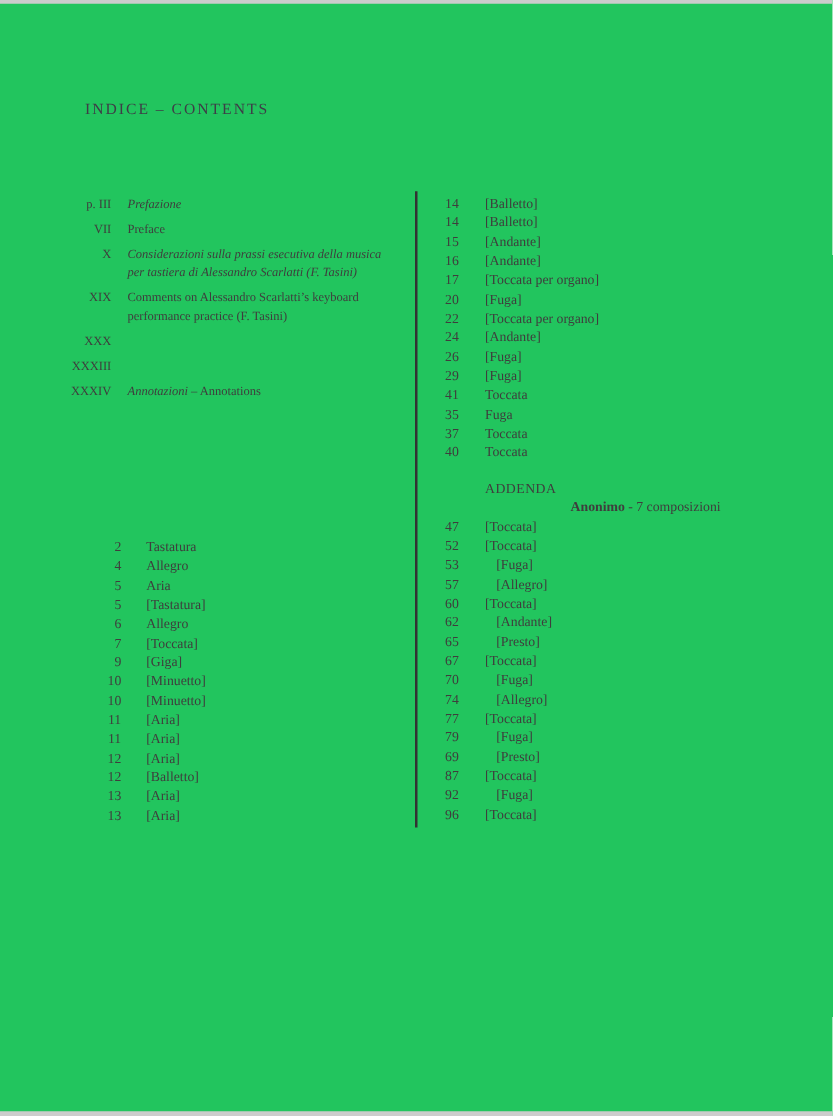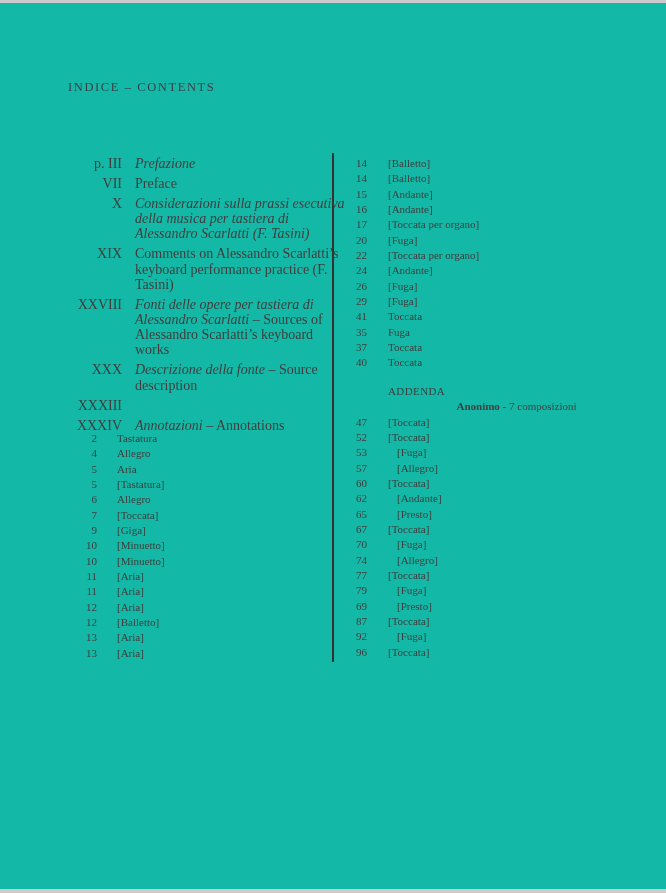--- a/index.html
+++ b/index.html
@@ -1,20 +1,20 @@
 <!DOCTYPE html>
 <html><head>
 <meta charset="utf-8">
 <style>
   html, body { margin: 0; padding: 0; background: #ffffff; }
   .page {
     position: relative;
     width: 666px;
     height: 893px;
-    background: #14b8a6;
+    background: #22c55e;
     font-family: "Liberation Serif", "DejaVu Serif", serif;
     color: #3f3d3d;
     font-size: 11px;
     overflow: hidden;
   }
   .edge-top {
     position: absolute; top: 0; left: 0; width: 100%; height: 3px;
     background: #cccccc;
   }
   .edge-bottom {
@@ -24,22 +24,22 @@
   .header {
     position: absolute; left: 68px; top: 80px;
     font-size: 12.5px; font-weight: normal; letter-spacing: 1.6px;
     color: #3e3d47; margin: 0;
   }
   .divider {
     position: absolute; left: 332px; top: 153px;
     width: 2px; height: 509px; background: #333333;
   }
   .front-matter {
-    position: absolute; left: 76px; top: 156px; width: 272px;
-    font-size: 14px;
+    position: absolute; left: 43px; top: 156px; width: 272px;
+    font-size: 10px;
   }
   .fm-row { display: flex; margin-bottom: 4.8px; line-height: 15.2px; }
   .fm-num { flex: none; width: 46px; text-align: right; }
   .fm-text { margin-left: 13px; width: 213px; }
   .italic { font-style: italic; }
   .roman { font-style: normal; }
   .left-works { position: absolute; left: 60px; top: 431px; }
   .w-row { display: flex; line-height: 15.35px; white-space: nowrap; }
   .w-num { flex: none; text-align: right; }
   .left-works .w-num { width: 37px; margin-right: 20px; }
@@ -75,26 +75,21 @@
       </div>
       <div class="fm-row">
         <span class="fm-num">X</span>
         <span class="fm-text"><span class="italic">Considerazioni sulla prassi esecutiva della musica per tastiera di Alessandro Scarlatti (F. Tasini)</span></span>
       </div>
       <div class="fm-row">
         <span class="fm-num">XIX</span>
         <span class="fm-text"><span class="roman">Comments on Alessandro Scarlatti’s keyboard performance practice (F. Tasini)</span></span>
       </div>
       <div class="fm-row">
-        <span class="fm-num">XXVIII</span>
-        <span class="fm-text"><span class="italic">Fonti delle opere per tastiera di Alessandro Scarlatti</span><span class="roman"> – Sources of Alessandro Scarlatti’s keyboard works</span></span>
-      </div>
-      <div class="fm-row">
         <span class="fm-num">XXX</span>
-        <span class="fm-text"><span class="italic">Descrizione della fonte</span><span class="roman"> – Source description</span></span>
       </div>
       <div class="fm-row">
         <span class="fm-num">XXXIII</span>
       </div>
       <div class="fm-row">
         <span class="fm-num">XXXIV</span>
         <span class="fm-text"><span class="italic">Annotazioni</span><span class="roman"> – Annotations</span></span>
       </div>
     </div>
 

